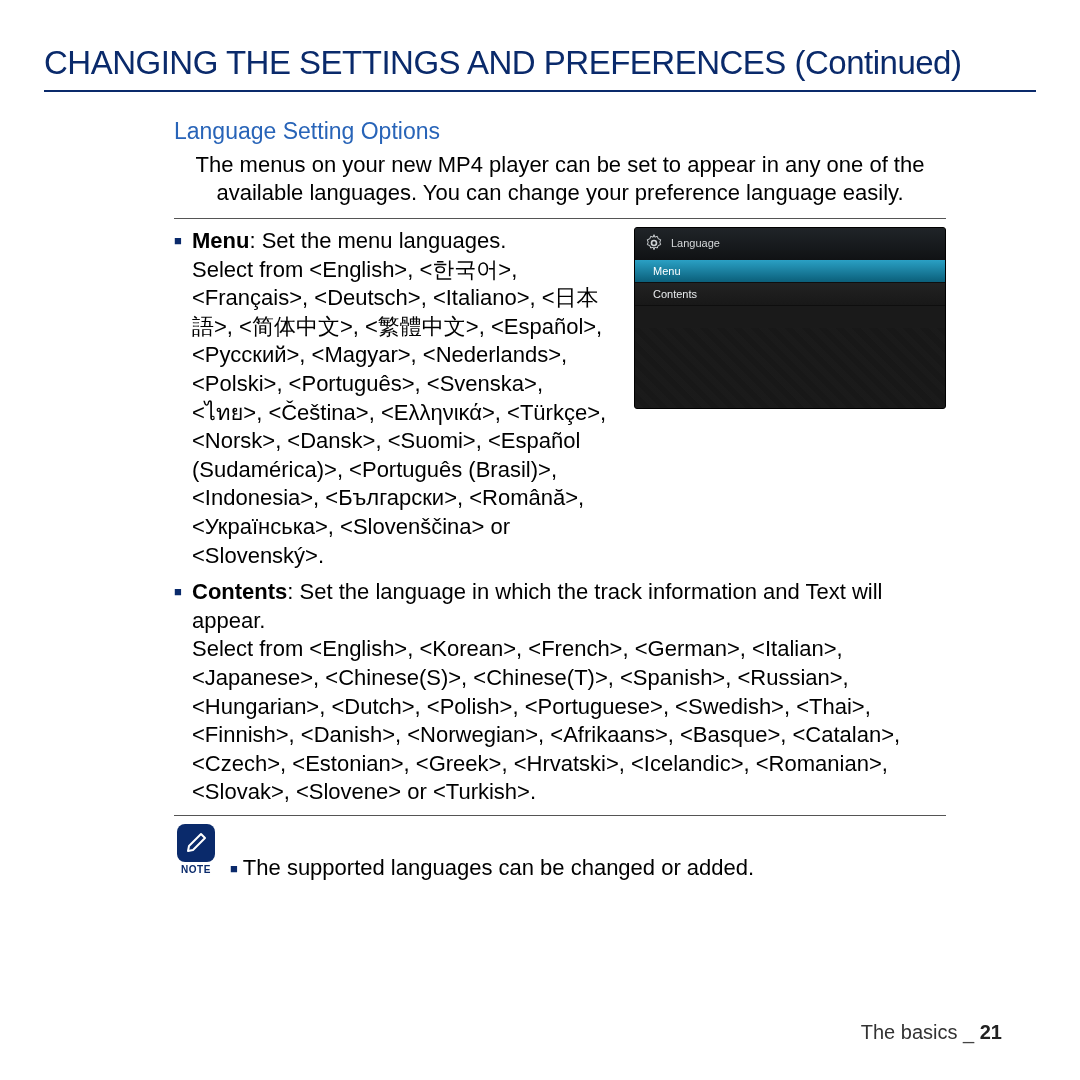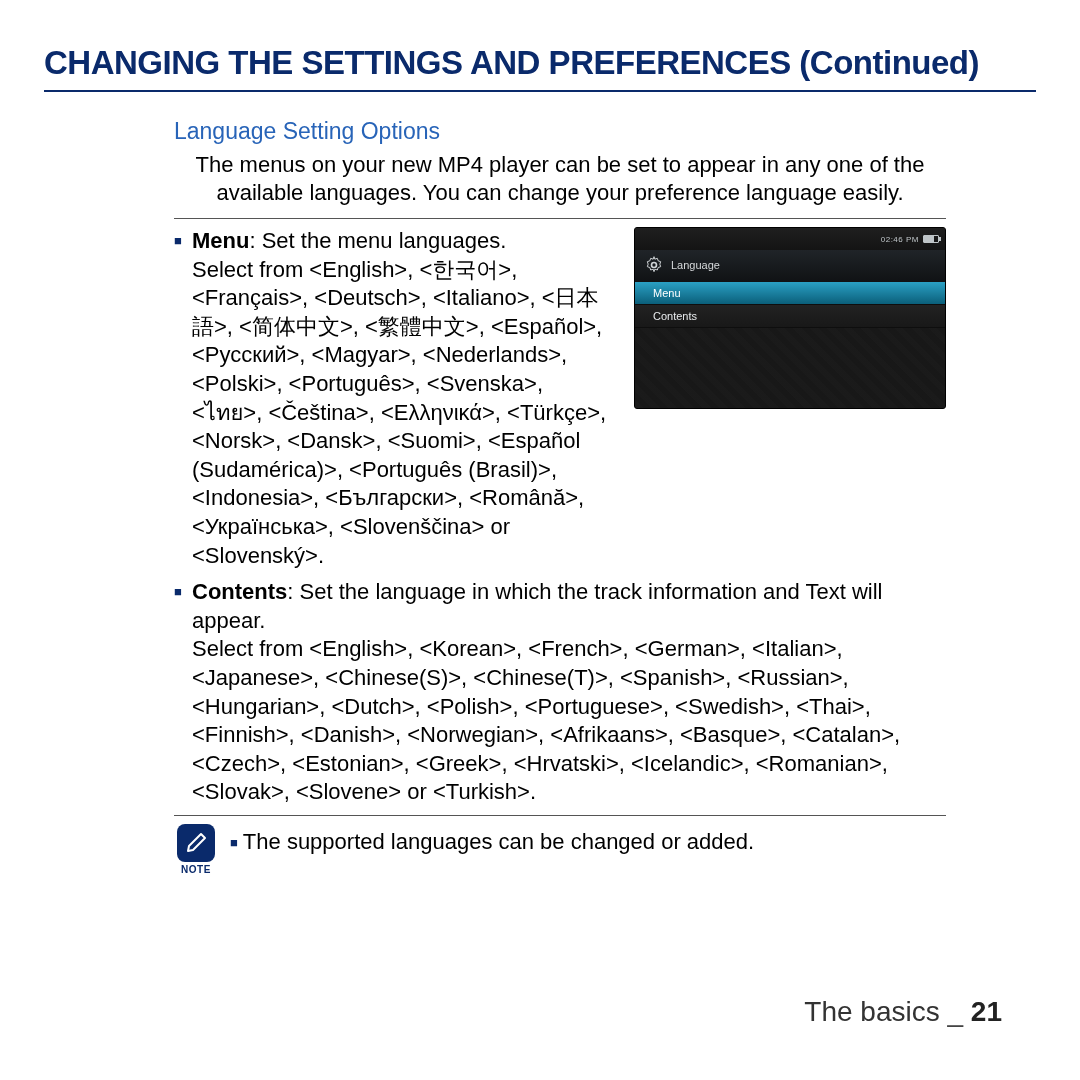--- a/index.html
+++ b/index.html
@@ -7,21 +7,21 @@
       width: 1080px;
       height: 1080px;
       background: #ffffff;
       font-family: Arial, Helvetica, sans-serif;
       position: relative;
       padding: 44px 44px 0 44px;
     }
     .page-title {
       color: #0a2a6b;
       font-size: 33px;
-      font-weight: bold;
+      font-weight: normal;
       padding-bottom: 8px;
       border-bottom: 2px solid #0a2a6b;
       margin-bottom: 26px;
       letter-spacing: -0.5px;
     }
     .content {
       padding: 0 90px 0 130px;
     }
     .subtitle {
       color: #2864b8;
@@ -178,33 +178,34 @@
       font-size: 10px;
       font-weight: bold;
       letter-spacing: 0.5px;
     }
     .note-text {
       flex: 1;
       font-size: 22px;
       line-height: 1.3;
       color:#000;
       padding-top: 4px;
+      margin-top: 26px;
     }
     .note-text .mark {
       color: #0a2a6b;
       font-size: 13px;
       display:inline-block;
       vertical-align: 2px;
       margin-right: 5px;
     }
     .footer {
       position: absolute;
-      bottom: 52px;
+      bottom: 36px;
       right: 78px;
-      font-size: 28px;
+      font-size: 20px;
       color: #444;
     }
     .footer .section-name { color:#333; }
     .footer .pageno { font-weight: bold; color:#222; }
   </style>
 </head>
 <body>
 
 <div class="page-title">CHANGING THE SETTINGS AND PREFERENCES (Continued)</div>
 
@@ -219,26 +220,20 @@
       <div class="bullet">
         <div class="mark">■</div>
         <div class="body">
           <b>Menu</b><span>: Set the menu languages.</span><br>
           <span>Select from &lt;English&gt;, &lt;한국어&gt;, &lt;Français&gt;, &lt;Deutsch&gt;, &lt;Italiano&gt;, &lt;日本語&gt;, &lt;简体中文&gt;, &lt;繁體中文&gt;, &lt;Español&gt;, &lt;Pусский&gt;, &lt;Magyar&gt;, &lt;Nederlands&gt;, &lt;Polski&gt;, &lt;Português&gt;, &lt;Svenska&gt;, &lt;ไทย&gt;, &lt;Čeština&gt;, &lt;Ελληνικά&gt;, &lt;Türkçe&gt;, &lt;Norsk&gt;, &lt;Dansk&gt;, &lt;Suomi&gt;, &lt;Español (Sudamérica)&gt;, &lt;Português (Brasil)&gt;, &lt;Indonesia&gt;, &lt;Български&gt;, &lt;Română&gt;, &lt;Українська&gt;, &lt;Slovenščina&gt; or &lt;Slovenský&gt;.</span>
         </div>
       </div>
     </div>
 
     <div class="device">
-      <div class="top-bar">
-        <span class="time">02:46 PM</span>
-        <div class="batt">
-            <div class="fill"></div>
-          </div>
-      </div>
       <div class="header">
         <div class="gear">
           <svg width="20" height="20" viewBox="0 0 24 24" fill="none" stroke="#cfd3d6" stroke-width="2">
             <circle cx="12" cy="12" r="3"></circle>
             <path d="M12 2l1 3 3-1 1 3 3 1-1 3 1 3-3 1-1 3-3-1-1 3-1-3-3 1-1-3-3-1 1-3-1-3 3-1 1-3 3 1z" stroke-width="1.2"></path>
           </svg>
         </div>
         <div class="label">Language</div>
       </div>
       <div class="row selected">Menu</div>

